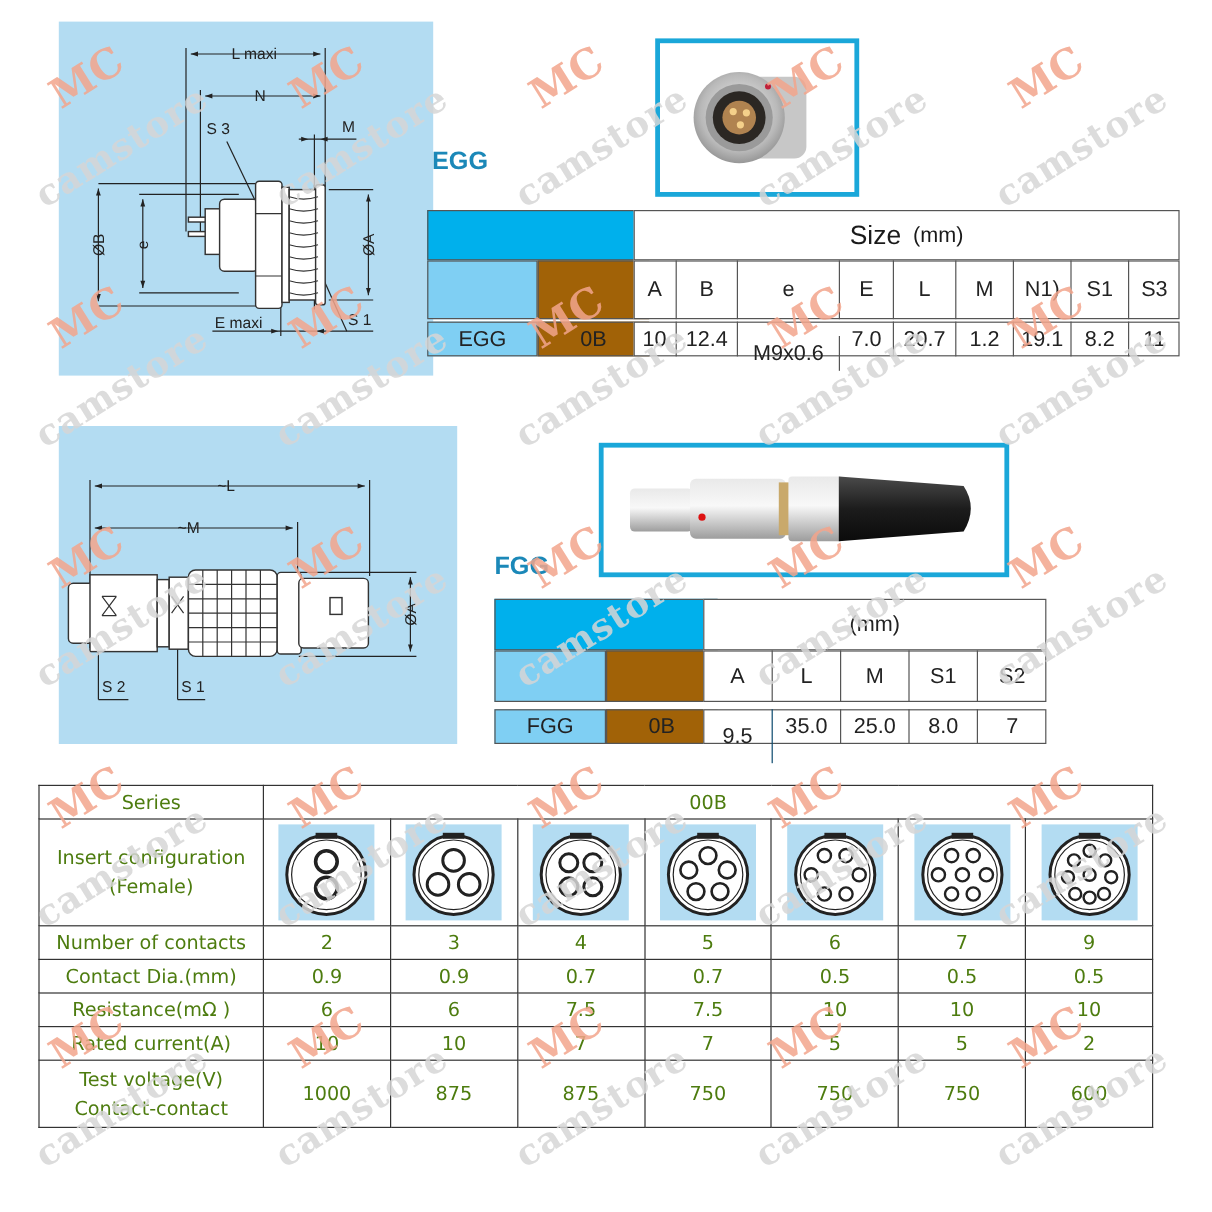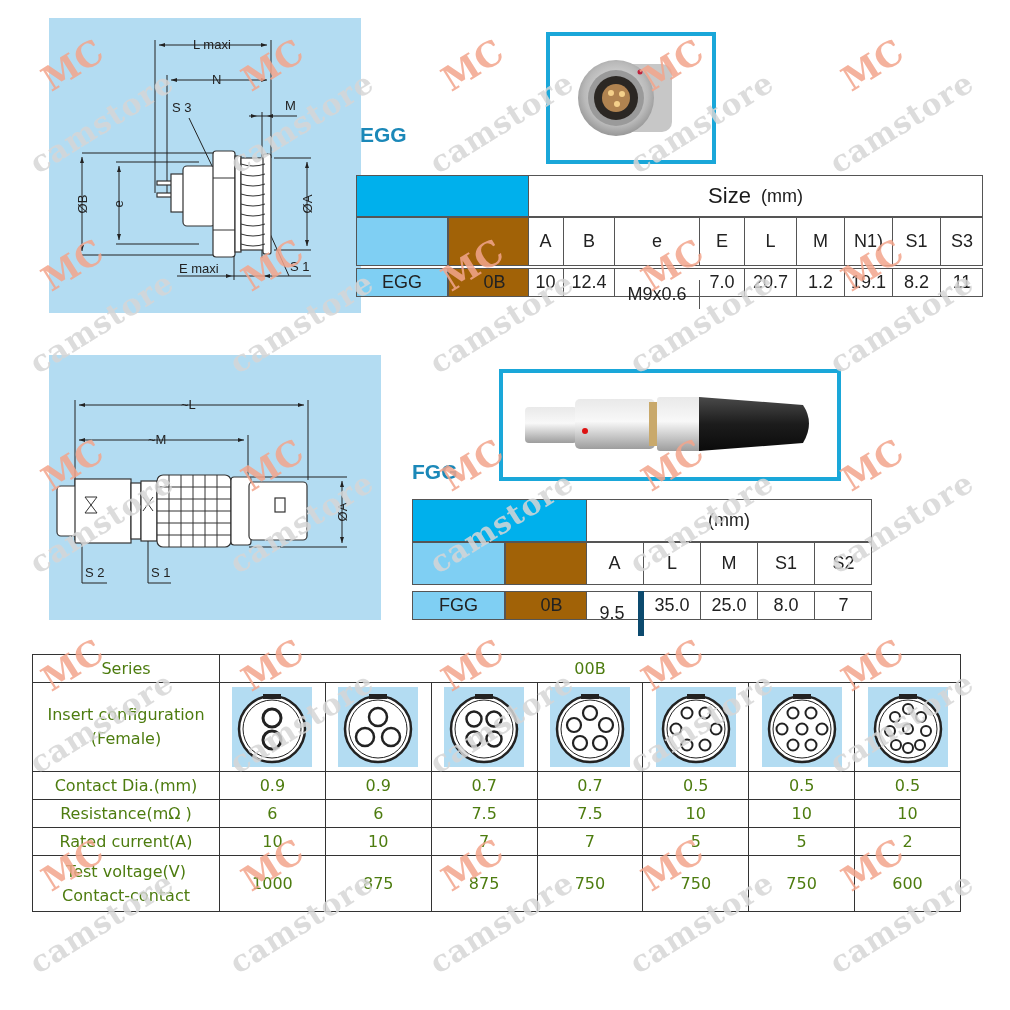--- a/index.html
+++ b/index.html
@@ -260,21 +260,21 @@
   <div class="grid-box spec-cell" style="left:586px;top:499px;width:286px;height:43px;">(mm)</div>
   <div class="grid-box" style="left:586px;top:542px;width:286px;height:43px;"></div>
   <div class="grid-box" style="left:586px;top:591px;width:286px;height:29px;"></div>
 
   <div class="spec-cell" style="left:586px;top:542px;width:58px;height:43px;border-right:1px solid #555;">A</div>
   <div class="spec-cell" style="left:644px;top:542px;width:57px;height:43px;border-right:1px solid #555;">L</div>
   <div class="spec-cell" style="left:701px;top:542px;width:57px;height:43px;border-right:1px solid #555;">M</div>
   <div class="spec-cell" style="left:758px;top:542px;width:57px;height:43px;border-right:1px solid #555;">S1</div>
   <div class="spec-cell" style="left:815px;top:542px;width:57px;height:43px;">S2</div>
 
-  <div class="spec-cell" style="left:586px;top:591px;width:58px;height:45px;border-right:6px solid #0c4a6e;">9.5</div>
+  <div class="spec-cell" style="left:586px;top:591px;width:58px;height:45px;border-right:1px solid #0c4a6e;">9.5</div>
   <div class="spec-cell" style="left:644px;top:591px;width:57px;height:29px;border-right:1px solid #555;">35.0</div>
   <div class="spec-cell" style="left:701px;top:591px;width:57px;height:29px;border-right:1px solid #555;">25.0</div>
   <div class="spec-cell" style="left:758px;top:591px;width:57px;height:29px;border-right:1px solid #555;">8.0</div>
   <div class="spec-cell" style="left:815px;top:591px;width:57px;height:29px;">7</div>
 </div>
 
 <table class="contacts">
   <tbody>
       <tr style="height:28px;">
     <td class="hdr">Series</td>
@@ -364,20 +364,30 @@
             <circle cx="53" cy="30" r="5" fill="none" stroke="#222" stroke-width="2"></circle>
             <circle cx="22" cy="44" r="5" fill="none" stroke="#222" stroke-width="2"></circle>
             <circle cx="40" cy="42" r="5" fill="none" stroke="#222" stroke-width="2"></circle>
             <circle cx="58" cy="44" r="5" fill="none" stroke="#222" stroke-width="2"></circle>
             <circle cx="28" cy="58" r="5" fill="none" stroke="#222" stroke-width="2"></circle>
             <circle cx="40" cy="61" r="5" fill="none" stroke="#222" stroke-width="2"></circle>
             <circle cx="52" cy="58" r="5" fill="none" stroke="#222" stroke-width="2"></circle>
       </svg>
     </td>
   </tr>
+  <tr style="height:28px;">
+    <td class="hdr">Number of contacts</td>
+    <td>2</td>
+    <td>3</td>
+    <td>4</td>
+    <td>5</td>
+    <td>6</td>
+    <td>7</td>
+    <td>9</td>
+  </tr>
   <tr style="height:28px;margin-left:46px;">
     <td class="hdr">Contact Dia.(mm)</td>
     <td>0.9</td>
     <td>0.9</td>
     <td>0.7</td>
     <td>0.7</td>
     <td>0.5</td>
     <td>0.5</td>
     <td>0.5</td>
   </tr>

